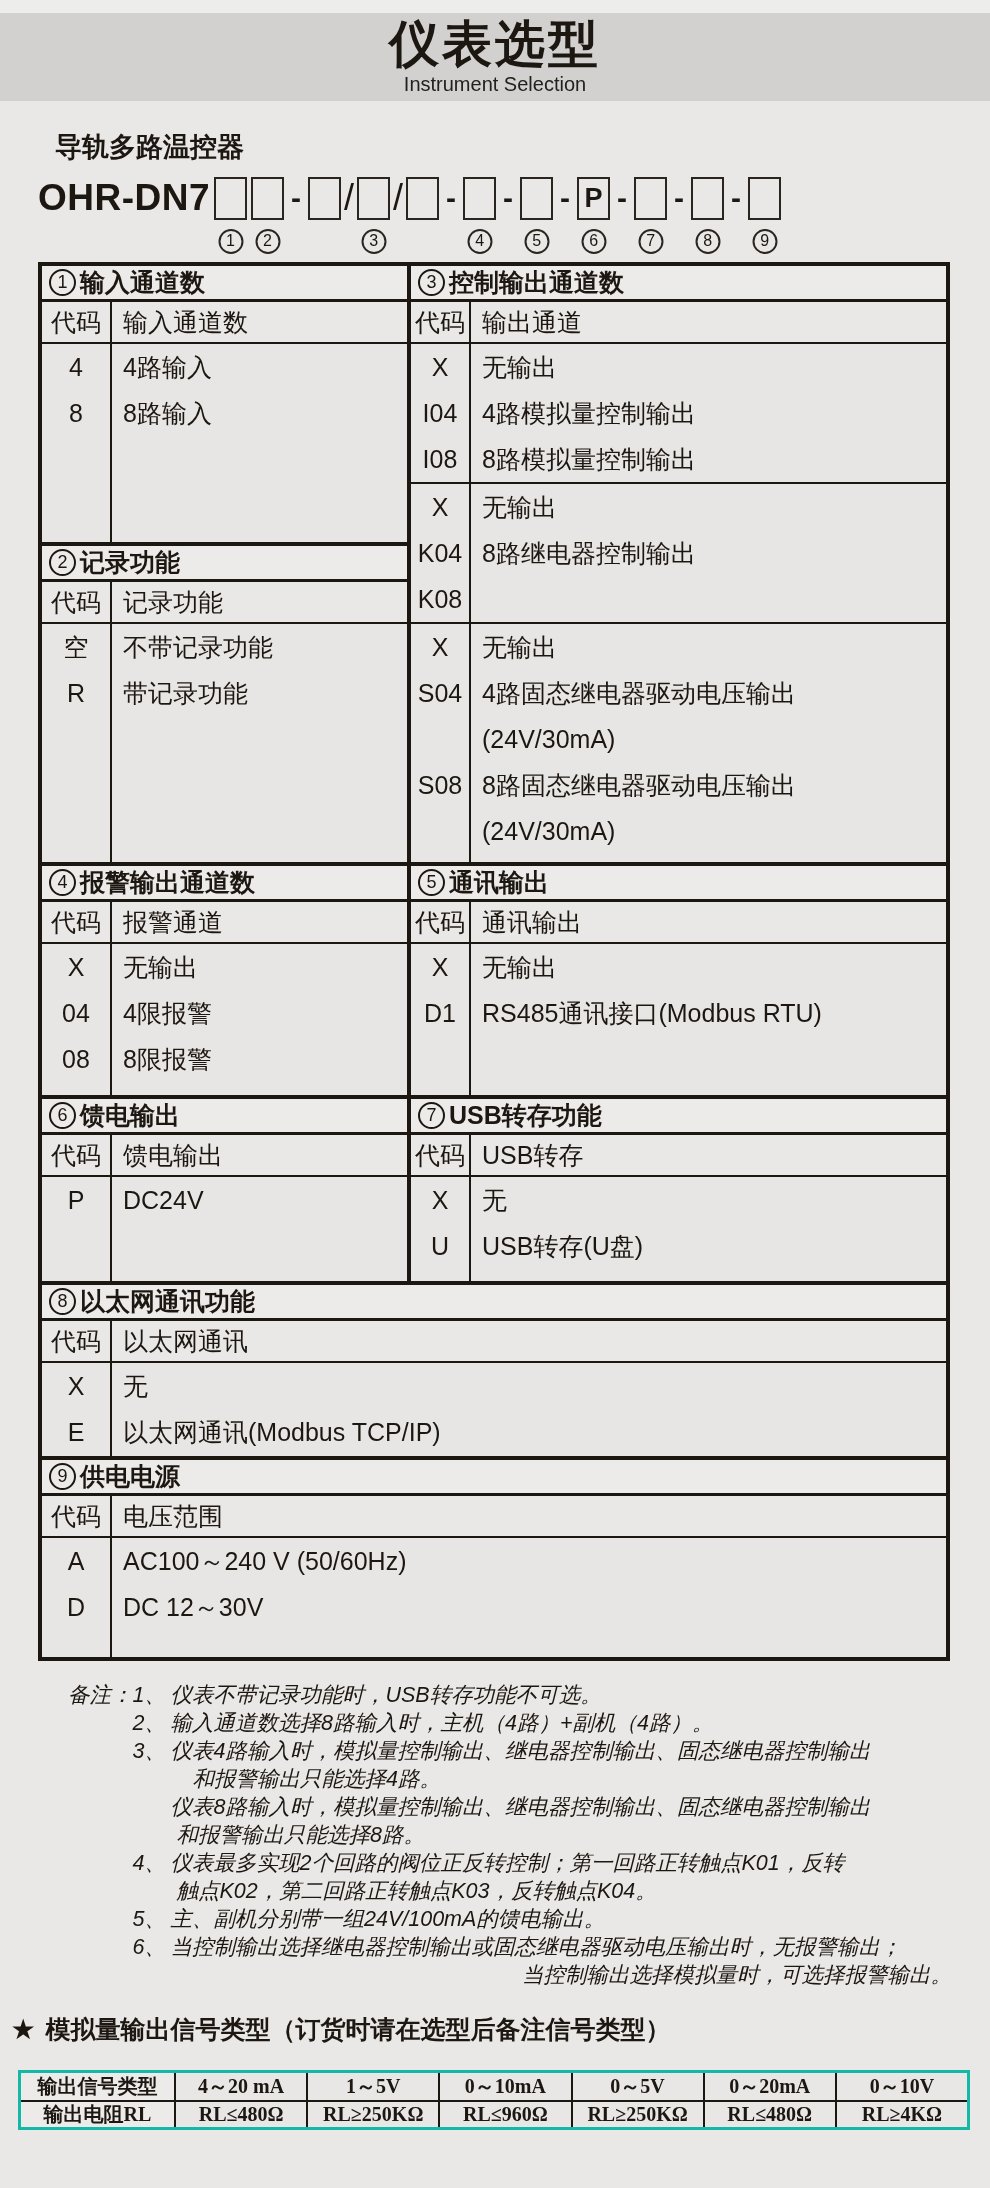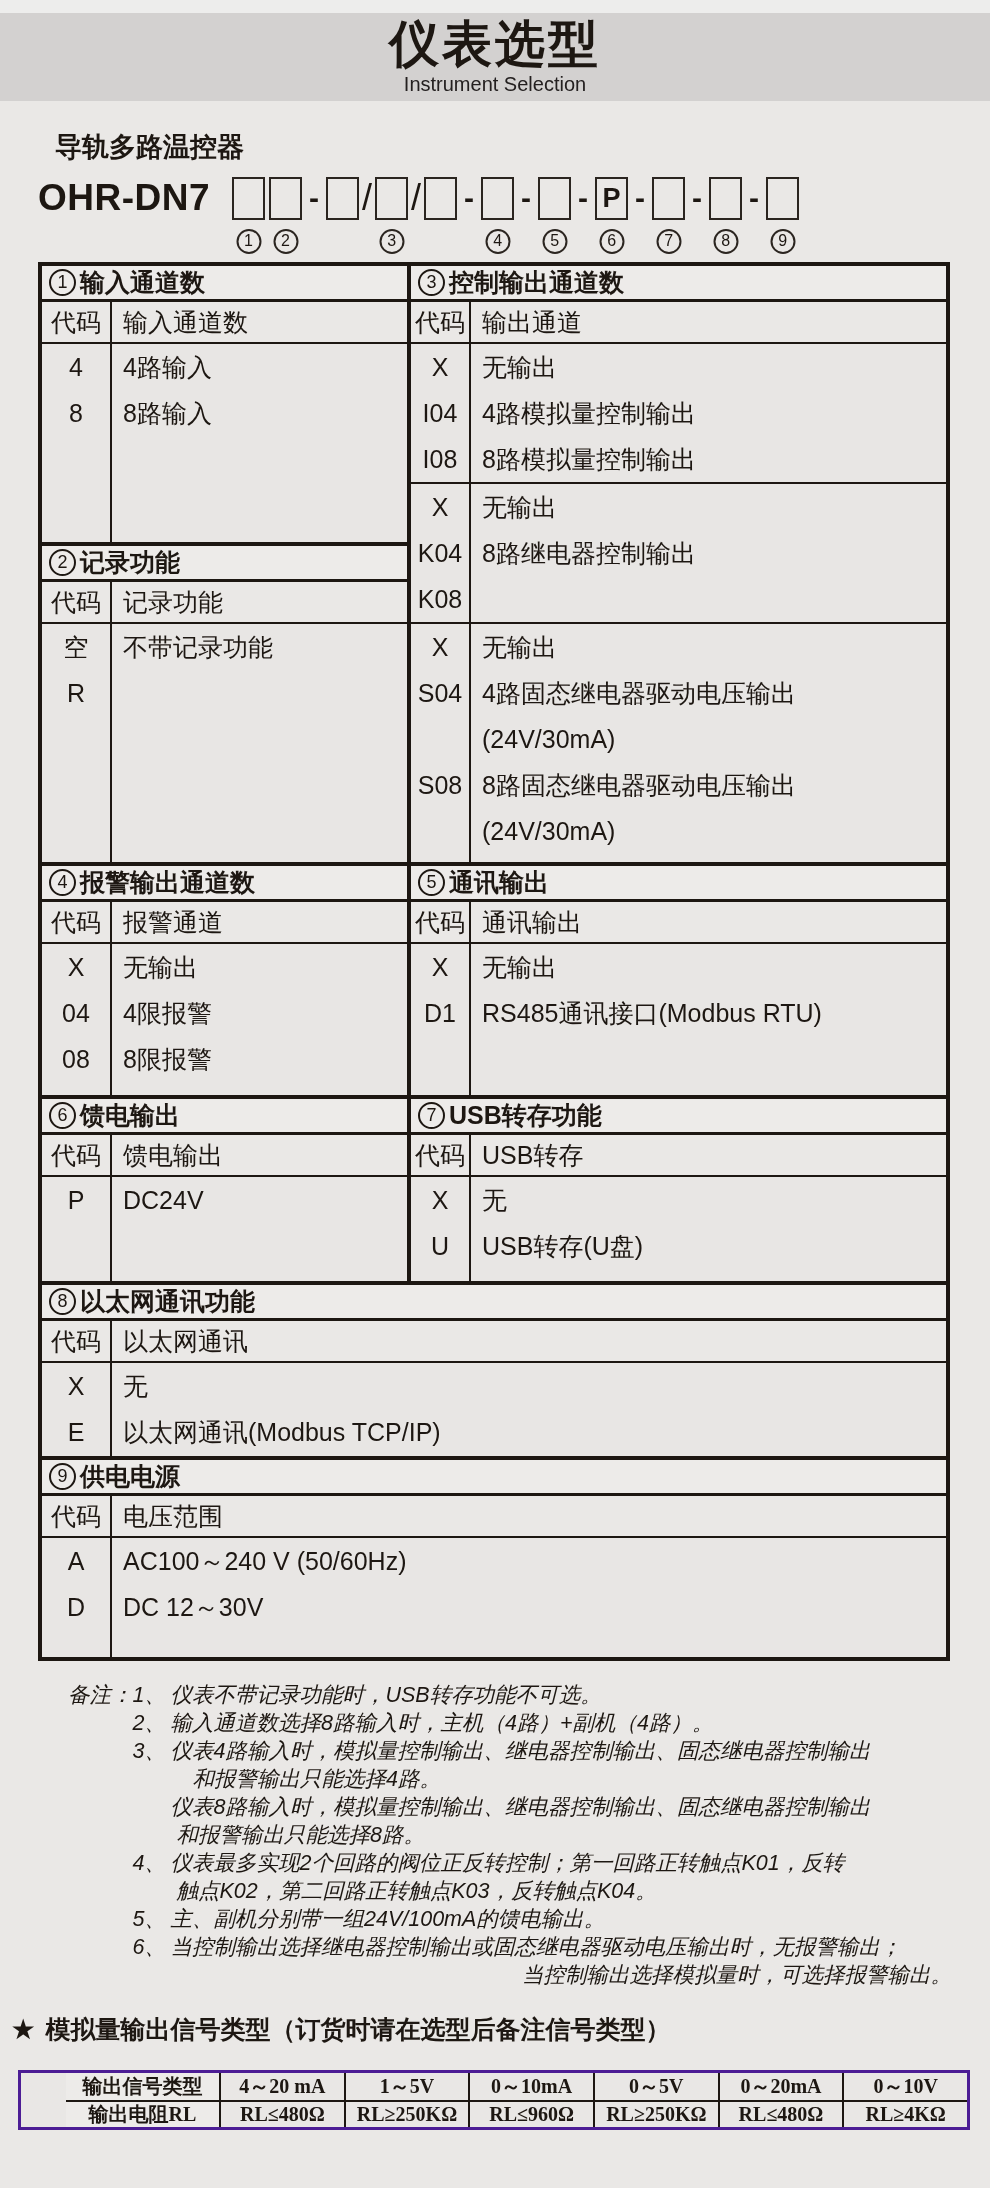--- a/index.html
+++ b/index.html
@@ -16,21 +16,21 @@
     height: 88px; background: #d3d1d0;
     display: flex; flex-direction: column; align-items: center; justify-content: center;
   }
   .band .title { font-size: 50px; font-weight: bold; letter-spacing: 3px; line-height: 1.05; }
   .band .subtitle { font-size: 20px; margin-top: 2px; color: #242020; }
 
   .content { padding: 0 38px; }
   .prod-name { margin-top: 28px; padding-left: 17px; font-size: 27px; font-weight: bold; }
 
   .model-line { display: flex; align-items: center; margin-top: 9px; height: 48px; }
-  .model-prefix { font-size: 37px; font-weight: 600; letter-spacing: 0.5px; margin-right: 20px; }
+  .model-prefix { font-size: 37px; font-weight: 600; letter-spacing: 0.5px; margin-right: 2px; }
   .unit { position: relative; display: flex; }
   .mbox {
     width: 33px; height: 43px; border: 2.5px solid #2b2520;
     display: flex; align-items: center; justify-content: center;
     font-size: 27px; font-weight: 600; margin: 0 2px;
   }
   .msep { font-size: 30px; font-weight: bold; margin: 0 5px; line-height: 1; }
   .mslash { font-size: 36px; font-weight: 500; margin: 0 1px; line-height: 1; }
   .circ-num {
     position: absolute; top: 52px; left: 50%; transform: translateX(-50%);
@@ -84,25 +84,24 @@
   .note-items { flex: 1; }
   .note-item { display: flex; }
   .note-num { flex: 0 0 38px; }
   .note-lines { flex: 1; }
 
   .analog-head { margin-top: 24px; padding-left: 12px; display: flex; align-items: center; gap: 11px; font-size: 25px; font-weight: 600; }
   .analog-head .star { font-size: 25px; }
 
   .analog-table {
     margin: 24px 0 0 18px; width: 952px;
-    border: 3px solid #4c1d95;
+    border: 3px solid #14b8a6;
     display: grid; grid-template-columns: 153px repeat(6, 1fr);
     font-family: "Liberation Serif", serif; font-weight: bold; font-size: 20px;
     background: #e9e7e5;
-    padding-left: 45px;
   }
   .analog-table .cell {
     height: 27px; display: flex; align-items: center; justify-content: center;
     border-left: 2px solid #1d1712; white-space: nowrap;
   }
   .analog-table .cell.first { border-left: none; background: #edebe9; }
   .analog-table .cell.r2 { border-top: 2px solid #1d1712; }
 </style>
 </head>
 <body>
@@ -205,20 +204,21 @@
             <div class="c2">记录功能</div>
           </div>
           <div class="tbody">
             <div class="tgroup" style="flex:1;">
               <div class="code-col">
                 <div class="cellc">空</div>
                 <div class="cellc">R</div>
               </div>
               <div class="desc-col">
                 <div class="celld">不带记录功能</div>
+                <div class="celld">带记录功能</div>
               </div>
             </div>
           </div>
         </div>
       </div>
       <div class="col-right narrow">
         <div class="subtable grow">
           <div class="sec-title">
             <span class="circ-inline">3</span>
             <span>控制输出通道数</span>

